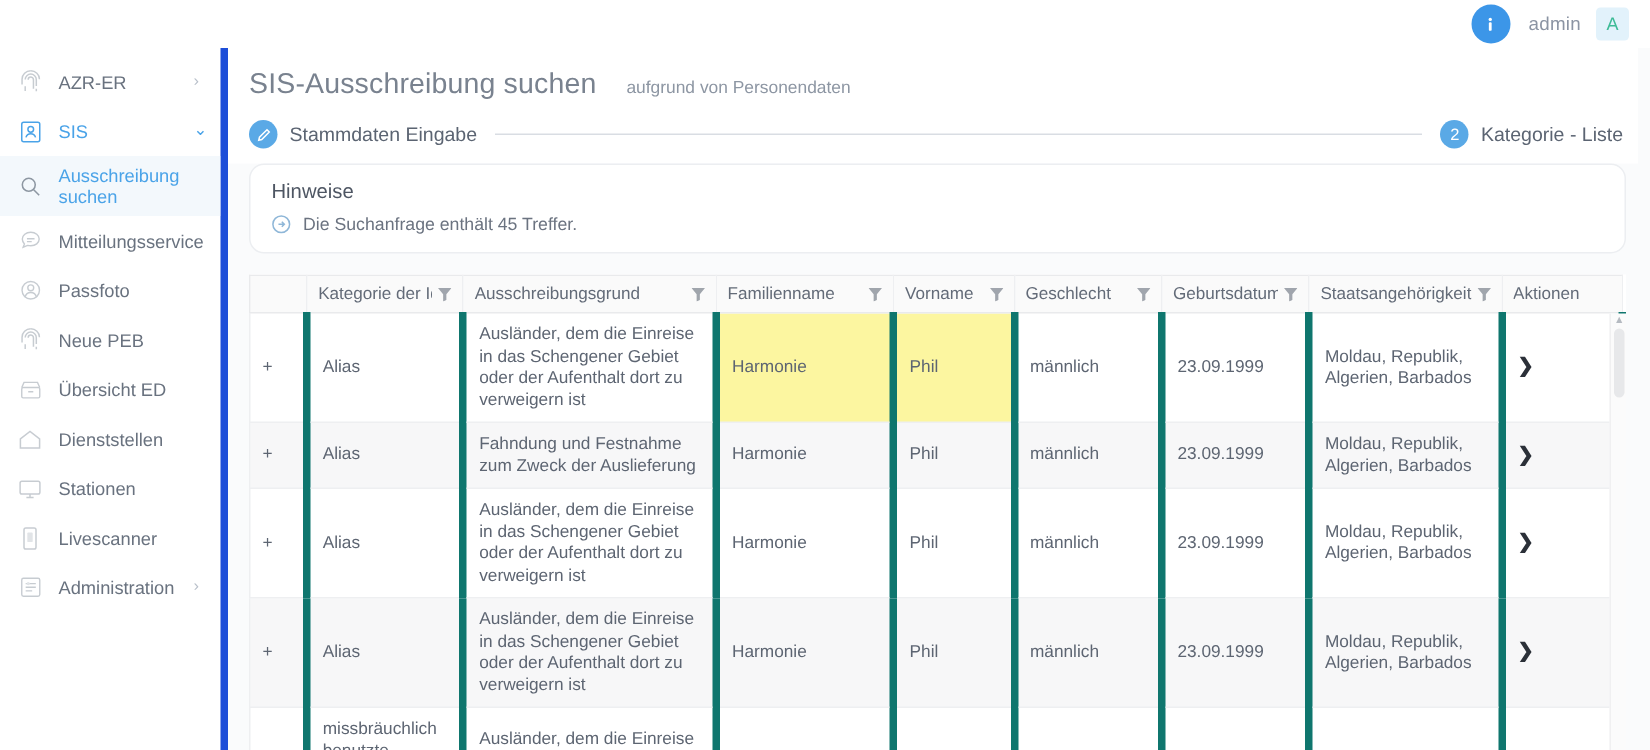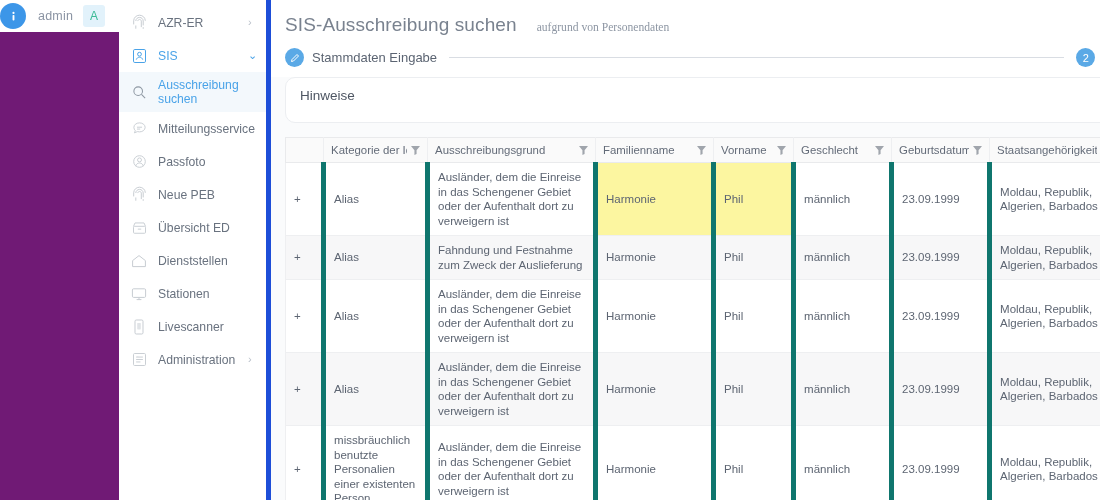--- a/index.html
+++ b/index.html
@@ -8,21 +8,22 @@
     width: 1100px; height: 500px;
     overflow: hidden;
     background: #ffffff;
     font-family: "Liberation Sans", sans-serif;
     color: #5a6472;
   }
   .app {
     position: relative;
     width: 1100px; height: 500px;
     display: flex;
-    background: #701a75;
+    flex-direction: column;
+    background: #86efac;
   }
 
   
   .topbar {
     height: 32px;
     flex: 0 0 32px;
     display: flex;
     align-items: center;
     justify-content: flex-end;
     padding-right: 14px;
@@ -130,21 +131,20 @@
     font-size: 19px;
     color: #7c8characters;
     color: #79828f;
     font-weight: 400;
     letter-spacing: .1px;
   }
   .page-sub {
     font-size: 11.6px;
     color: #8d96a3;
     margin-left: 20px;
-    font-family: Liberation Serif, serif;
   }
 
   
   .stepper {
     display: flex;
     align-items: center;
     padding: 12px 10px 10px 14px;
     background: #ffffff;
   }
   .step {
@@ -465,20 +465,29 @@
         </div>
         <div class="step-line"></div>
         <div class="step">
           <span class="step-circle">2</span>
           <span class="step-label">Kategorie - Liste</span>
         </div>
       </div>
 
       <div class="hinweise">
         <div class="hinweise-title">Hinweise</div>
+        <div class="hinweise-row">
+          <span class="arrow-ic">
+            <svg width="13" height="13" viewBox="0 0 14 14" fill="none" stroke="#8fb7d8" stroke-width="1.1">
+              <circle cx="7" cy="7" r="6"></circle>
+              <path d="M5 7h4M7.4 5.2 9.2 7 7.4 8.8"></path>
+            </svg>
+          </span>
+          <span>Die Suchanfrage enthält 45 Treffer.</span>
+        </div>
       </div>
 
       <div class="table-wrap">
         <table class="grid">
           <colgroup>
             <col class="c0">
               <col class="c1">
               <col class="c2">
               <col class="c3">
               <col class="c4">

